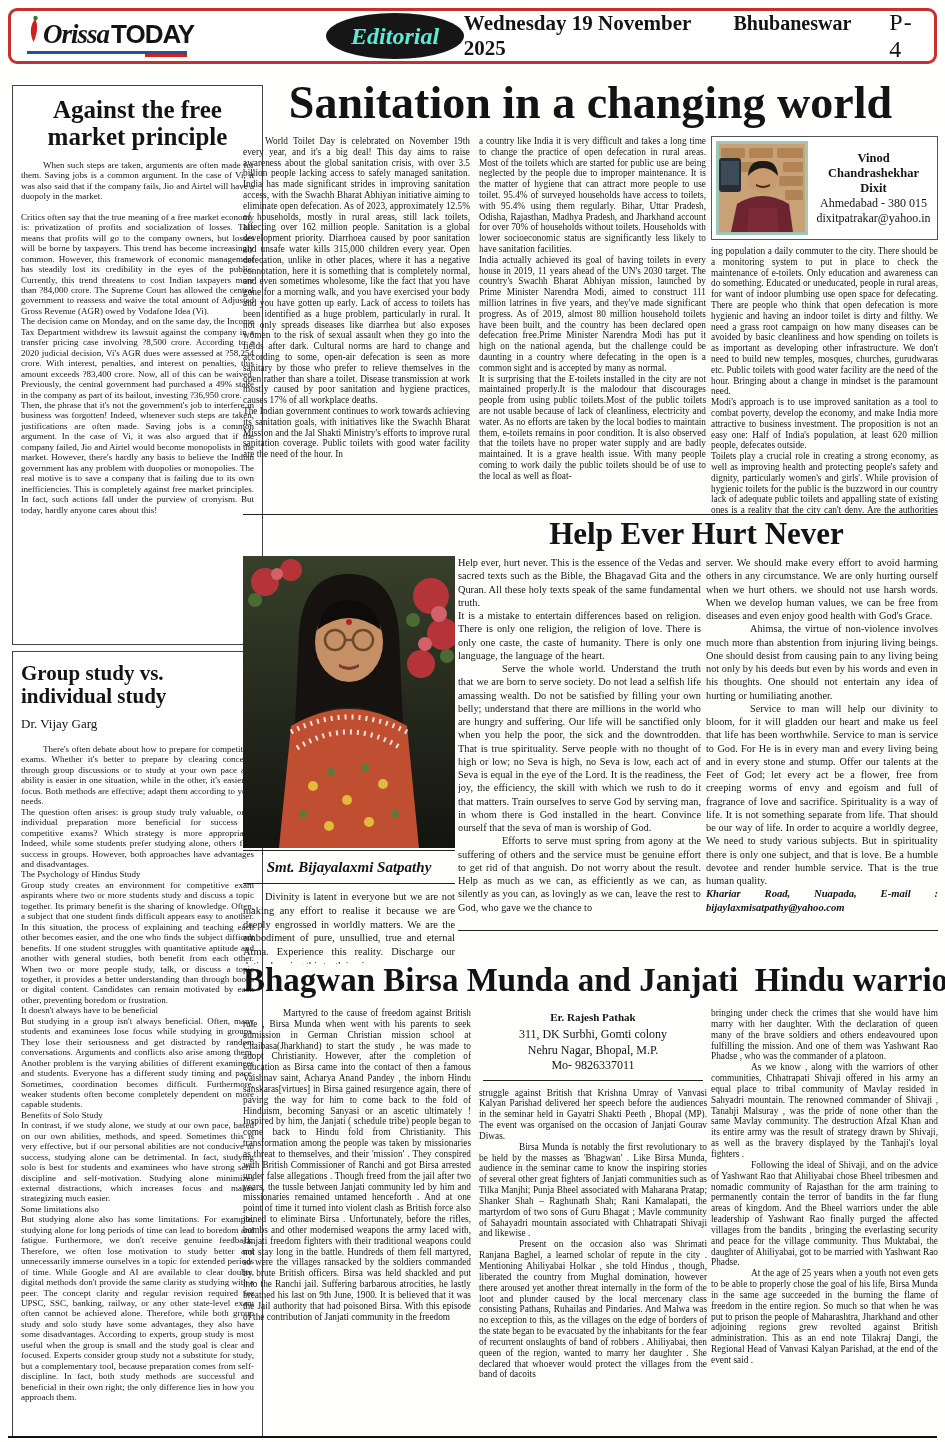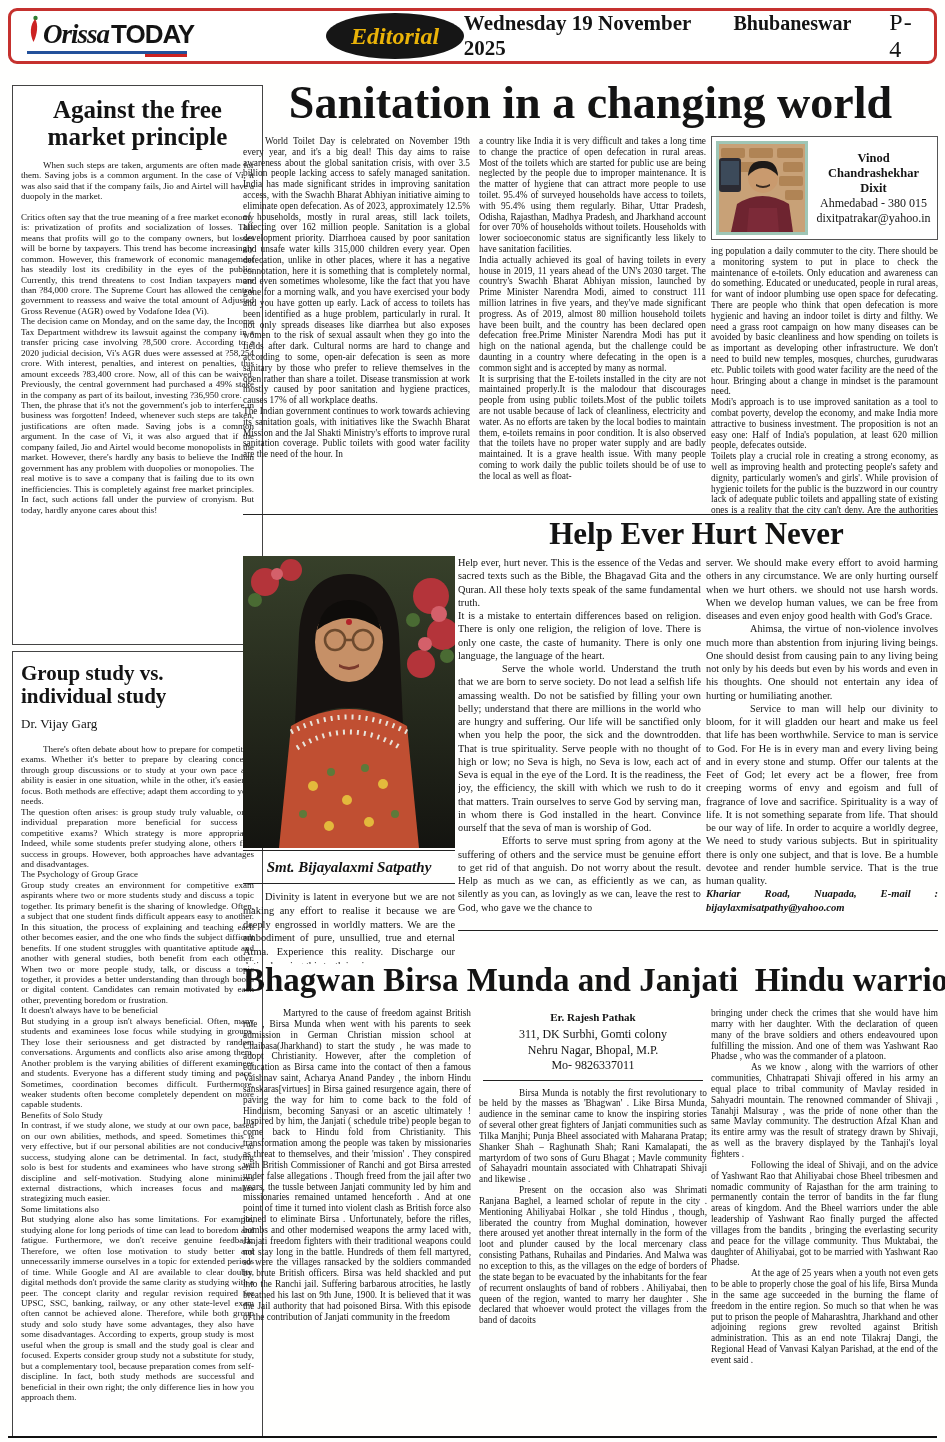--- a/index.html
+++ b/index.html
@@ -10,21 +10,21 @@
             border-radius:9px;display:flex;align-items:center;background:#fff;}
   .logo{margin-left:16px;display:flex;flex-direction:column;width:215px;}
   .logo-line{display:flex;align-items:baseline;gap:2px;}
   .logo-orissa{font-style:italic;font-weight:bold;font-size:27px;letter-spacing:-1px;}
   .logo-today{font-family:"Liberation Sans",sans-serif;font-weight:bold;font-size:26px;letter-spacing:-1px;}
   .logo-bars{position:relative;height:7px;margin-top:1px;}
   .bar-blue{position:absolute;left:0;top:0;width:160px;height:3px;background:#23519b;}
   .bar-red{position:absolute;left:118px;top:3px;width:42px;height:3px;background:#cc2222;}
   .ed-badge{margin-left:105px;width:152px;height:46px;background:#161616;border-radius:50%;
             display:flex;align-items:center;justify-content:center;
-            color:#eab308;font-style:italic;font-weight:bold;font-size:24px;}
+            color:#5eead4;font-style:italic;font-weight:bold;font-size:24px;}
   .mast-right{margin-left:auto;margin-right:14px;display:flex;align-items:baseline;gap:38px;}
   .mast-date{font-weight:bold;font-size:21px;}
   .mast-city{font-weight:bold;font-size:20px;}
   .mast-page{font-size:24px;letter-spacing:1px;}
   
   .box{position:absolute;left:12px;width:251px;border:1.5px solid #444;background:#fff;
        padding:8px 8px 6px 8px;box-sizing:border-box;}
   .box1{top:85px;height:560px;}
   .box2{top:651px;height:786px;}
   .box1 h2{margin:2px 0 10px 0;text-align:center;font-size:25px;line-height:27px;}
@@ -121,21 +121,21 @@
         <p>Then, the phrase that it's not the government's job to interfere in business was forgotten! Indeed, whenever such steps are taken, justifications are often made. Saving jobs is a common argument. In the case of Vi, it was also argued that if the company failed, Jio and Airtel would become monopolists in the market. However, there's hardly any basis to believe the Indian government has any problem with duopolies or monopolies. The real motive is to save a company that is failing due to its own inefficiencies. This is completely against free market principles. In fact, such actions fall under the purview of cronyism. But today, hardly anyone cares about this!</p>
       </div>
   </section>
 
   <section class="box box2">
     <h2>Group study vs. individual study</h2>
     <div class="box-byline">Dr. Vijay Garg</div>
     <div class="flow">
         <p class="ind">There's often debate about how to prepare for competitive exams. Whether it's better to prepare by clearing concepts through group discussions or to study at your own pace and ability is easier in one situation, while in the other, it's easier to focus. Both methods are effective; adapt them according to your needs.</p>
         <p>The question often arises: is group study truly valuable, or is individual preparation more beneficial for success in competitive exams? Which strategy is more appropriate? Indeed, while some students prefer studying alone, others find success in groups. However, both approaches have advantages and disadvantages.</p>
-        <p>The Psychology of Group Grace</p>
+        <p>The Psychology of Hindus Study</p>
         <p>Group study creates an environment for competitive exam aspirants where two or more students study and discuss a topic together. Its primary benefit is the sharing of knowledge. Often, a subject that one student finds difficult appears easy to another. In this situation, the process of explaining and teaching each other becomes easier, and the one who finds the subject difficult benefits. If one student struggles with quantitative aptitude and another with general studies, both benefit from each other. When two or more people study, talk, or discuss a topic together, it provides a better understanding than through books or digital content. Candidates can remain motivated by each other, preventing boredom or frustration.</p>
         <p>It doesn't always have to be beneficial</p>
         <p>But studying in a group isn't always beneficial. Often, many students and examinees lose focus while studying in groups. They lose their seriousness and get distracted by random conversations. Arguments and conflicts also arise among them. Another problem is the varying abilities of different examinees and students. Everyone has a different study timing and pace. Sometimes, coordination becomes difficult. Furthermore, weaker students often become completely dependent on more capable students.</p>
         <p>Benefits of Solo Study</p>
         <p>In contrast, if we study alone, we study at our own pace, based on our own abilities, methods, and speed. Sometimes this is very effective, but if our personal abilities are not conducive to success, studying alone can be detrimental. In fact, studying solo is best for students and examinees who have strong self-discipline and self-motivation. Studying alone minimizes external distractions, which increases focus and makes strategizing much easier.</p>
         <p>Some limitations also</p>
         <p>But studying alone also has some limitations. For example, studying alone for long periods of time can lead to boredom and fatigue. Furthermore, we don't receive genuine feedback. Therefore, we often lose motivation to study better and unnecessarily immerse ourselves in a topic for extended periods of time. While Google and AI are available to clear doubts, digital methods don't provide the same clarity as studying with a peer. The concept clarity and regular revision required for UPSC, SSC, banking, railway, or any other state-level exam often cannot be achieved alone. Therefore, while both group study and solo study have some advantages, they also have some disadvantages. According to experts, group study is most useful when the group is small and the study goal is clear and focused. Experts consider group study not a substitute for study, but a complementary tool, because preparation comes from self-discipline. In fact, both study methods are successful and beneficial in their own right; the only difference lies in how you approach them.</p>
       </div>
   </section>
 
@@ -281,20 +281,21 @@
   </div>
   <div class="birsa-col bir2">
     <div class="bir-byline">
       <div class="n">Er. Rajesh Pathak</div>
       <div class="a">311, DK  Surbhi, Gomti colony</div>
       <div class="a">Nehru Nagar, Bhopal, M.P.</div>
       <div class="a">Mo- 9826337011</div>
     </div>
     <hr class="bir-rule">
     <div class="flow">
+        <p>struggle against  British that  Krishna Umray of Vanvasi Kalyan Parishad delivered her  speech before the  audiences  in the seminar  held in Gayatri Shakti Peeth , Bhopal (MP). The event was organised on the occasion of Janjati Gourav Diwas.</p>
         <p class="ind">Birsa Munda is notably the first revolutionary to be held by the masses  as 'Bhagwan' . Like Birsa Munda, audience in the seminar came to know the inspiring  stories of several other great fighters of Janjati communities such as  Tilka Manjhi; Punja Bheel associated with Maharana Pratap; Shanker Shah – Raghunath Shah; Rani Kamalapati, the martyrdom of two sons of Guru Bhagat ; Mavle community of Sahayadri mountain associated with Chhatrapati Shivaji and likewise  .</p>
         <p class="ind">Present on the occasion also was Shrimati Ranjana Baghel, a learned scholar of repute in the city .  Mentioning Ahiliyabai Holkar , she told  Hindus , though, liberated the country from Mughal domination, however there  aroused yet another threat internally in the form of  the loot and plunder caused by the local mercenary class consisting Pathans, Ruhailas and Pindaries. And Malwa  was no exception to this, as the villages on the edge of borders of the state began to be evacuated by the inhabitants for the fear of recurrent onslaughts of band of robbers . Ahiliyabai, then queen of the region,  wanted to marry her daughter . She declared that whoever would protect the villages from the band of dacoits</p>
       </div>
   </div>
   <div class="birsa-col bir3">
     <div class="flow">
         <p>bringing under check the crimes that she would  have him marry with her daughter. With the declaration of queen many of the brave soldiers and others  endeavoured upon fulfilling the mission. And one of them was Yashwant Rao Phadse , who was the commander of  a platoon.</p>
         <p class="ind">As we know , along with the warriors of other communities,  Chhatrapati Shivaji  offered in his army an equal place to  tribal community of Mavlay resided in Sahyadri mountain. The renowned commander of Shivaji , Tanahji Malsuray , was the pride of none other than the same Mavlay community. The destruction Afzal Khan and its entire army was the result of strategy drawn by Shivaji, as well as the bravery displayed by the Tanhaji's loyal fighters .</p>
         <p class="ind">Following the ideal of Shivaji, and on the advice of Yashwant Rao that Ahiliyabai chose Bheel tribesmen and nomadic community of Rajasthan  for the arm training to  permanently contain the terror of bandits in the far flung areas of kingdom. And the Bheel warriors  under the able leadership of Yashwant Rao finally purged   the affected villages from the bandits ,  bringing  the everlasting security and peace for the village community. Thus Muktabai, the daughter of Ahiliyabai, got to be  married with Yashwant Rao Phadse.</p>
         <p class="ind">At the age of 25 years when a youth not even gets to be able to properly chose the goal of his life, Birsa Munda in the same age succeeded in the burning  the flame of freedom in the entire region.  So much so that when he was put to prison the people of Maharashtra, Jharkhand and other adjoining regions grew revolted against British administration. This as an end note  Tilakraj Dangi, the Regional Head of Vanvasi Kalyan Parishad, at the end of the event said .</p>

